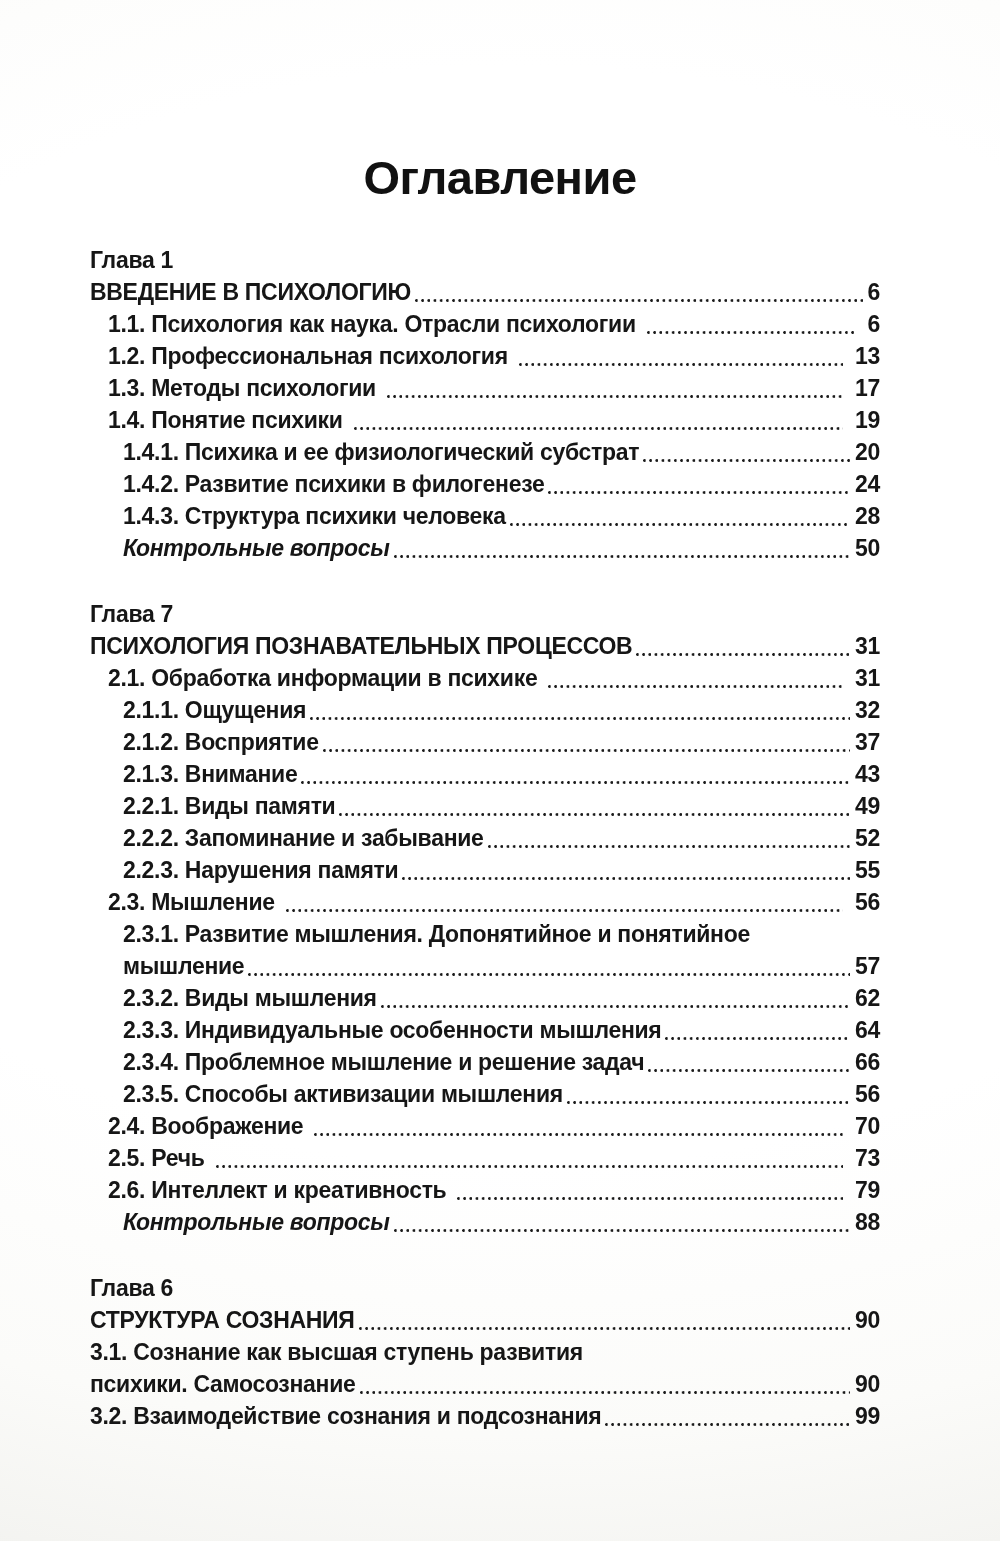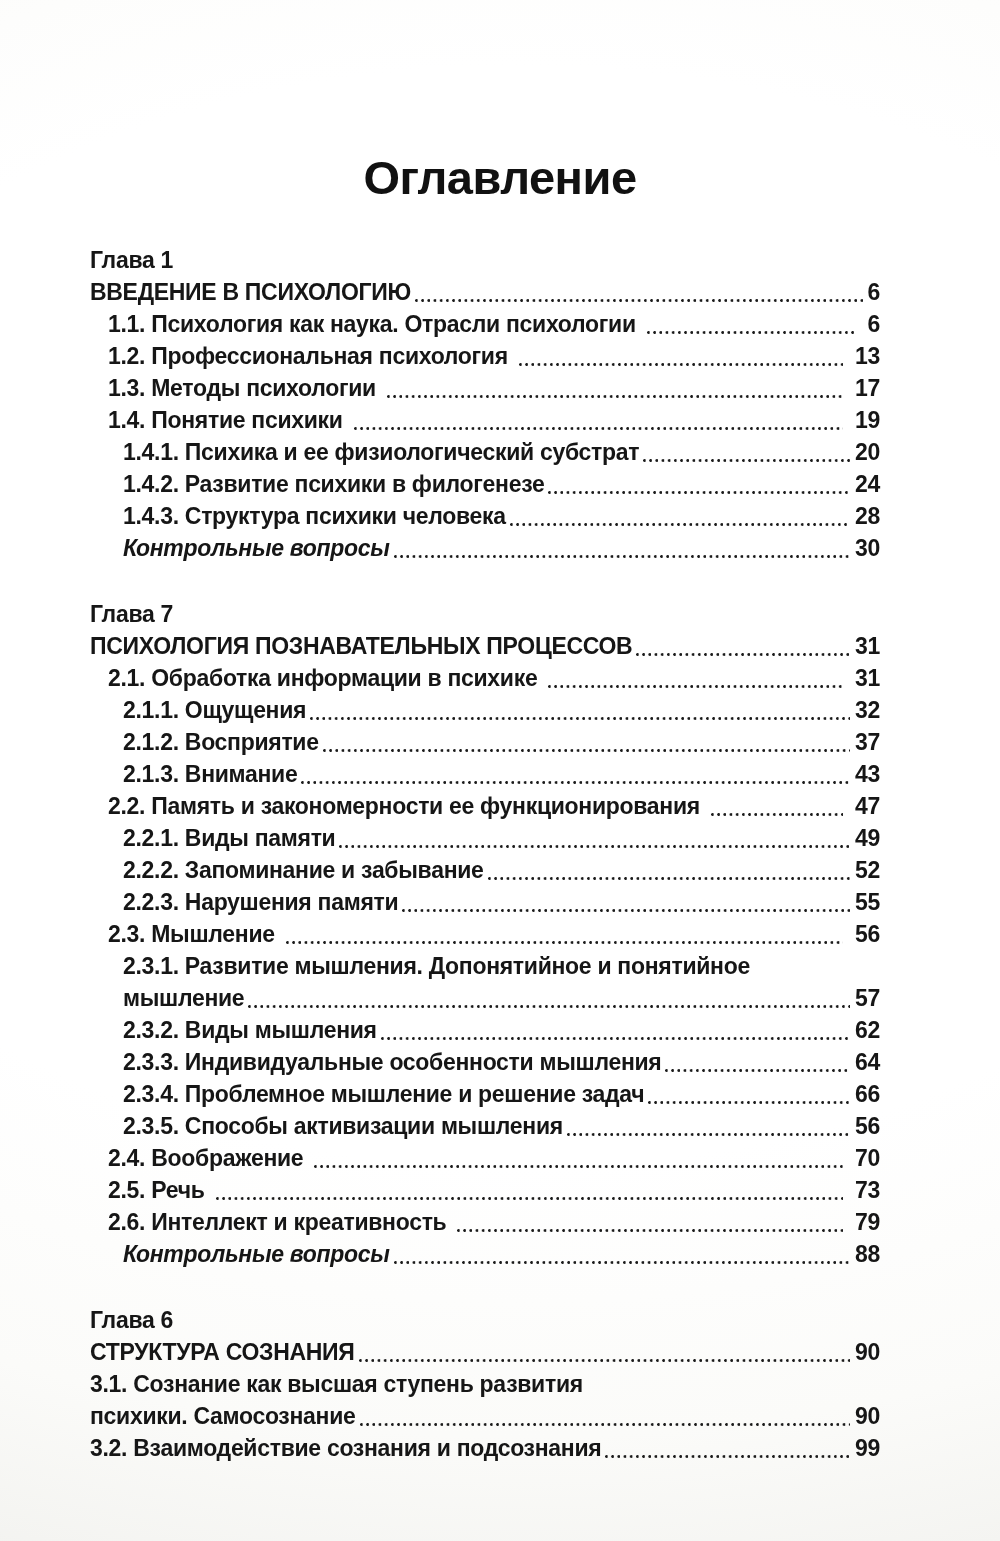--- a/index.html
+++ b/index.html
@@ -98,21 +98,21 @@
         <span class="pg">24</span>
       </div>
       <div class="row l2">
         <span class="t">1.4.3. Структура психики человека</span>
         <span class="dots"></span>
         <span class="pg">28</span>
       </div>
       <div class="row l2 italic">
         <span class="t">Контрольные вопросы</span>
         <span class="dots"></span>
-        <span class="pg">30</span>
+        <span class="pg">50</span>
       </div>
     </div>
 
     <div class="chapter">
       <div class="row">
         <span class="t">Глава 7</span>
       </div>
       <div class="row">
         <span class="t">ПСИХОЛОГИЯ ПОЗНАВАТЕЛЬНЫХ ПРОЦЕССОВ</span>
         <span class="dots"></span>
@@ -130,25 +130,20 @@
       </div>
       <div class="row l2">
         <span class="t">2.1.2. Восприятие</span>
         <span class="dots"></span>
         <span class="pg">37</span>
       </div>
       <div class="row l2">
         <span class="t">2.1.3. Внимание</span>
         <span class="dots"></span>
         <span class="pg">43</span>
-      </div>
-      <div class="row l1">
-        <span class="t">2.2. Память и закономерности ее функционирования</span>
-        <span class="dots"></span>
-        <span class="pg">47</span>
       </div>
       <div class="row l2">
         <span class="t">2.2.1. Виды памяти</span>
         <span class="dots"></span>
         <span class="pg">49</span>
       </div>
       <div class="row l2">
         <span class="t">2.2.2. Запоминание и забывание</span>
         <span class="dots"></span>
         <span class="pg">52</span>

